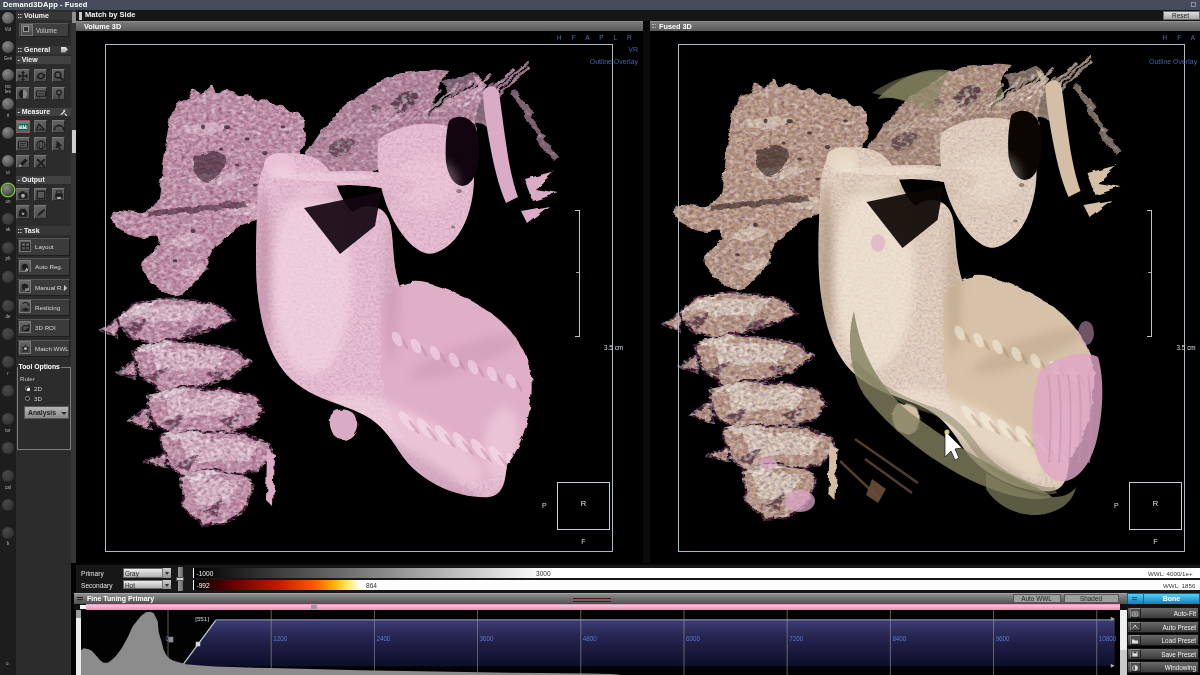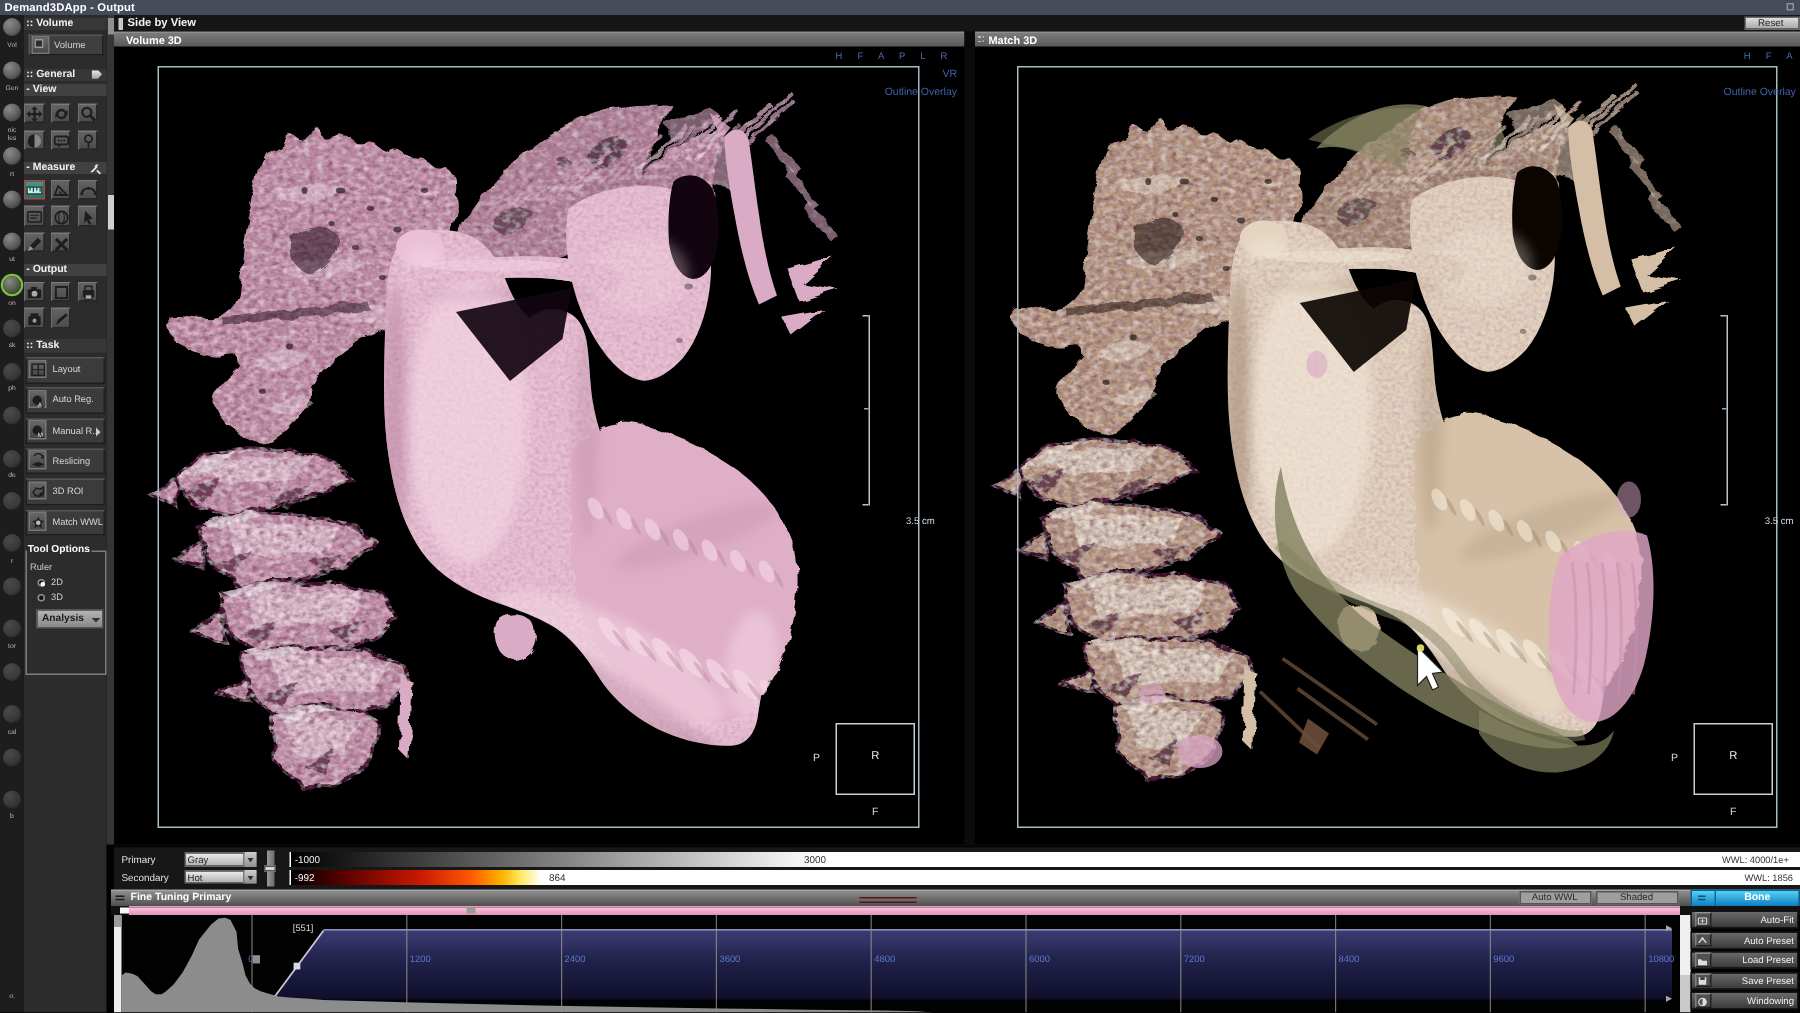--- a/index.html
+++ b/index.html
@@ -525,21 +525,21 @@
       <line x1="215" y1="428" x2="262" y2="462"></line>
       <line x1="190" y1="430" x2="230" y2="468"></line>
     </g>
     <path d="M222,448 l14,10 l-8,14 l-12,-8 Z" fill="#6a4e38" opacity="0.9"></path>
     <g transform="translate(295,400)">
       <path d="M0,0 L0,26 L6,20 L10,29 L14,27 L10,18 L17,17 Z" fill="#fff" stroke="#222" stroke-width="0.8"></path>
       <circle cx="2" cy="1" r="2.5" fill="#e6e670" opacity="0.9"></circle>
     </g>
   </svg>
 <div style="position:absolute;left:0;top:0;width:1200px;height:9.5px;background:#454b58;"></div>
-<div style="position:absolute;left:3px;top:0.5px;font-size:7.5px;font-weight:bold;color:#fff;letter-spacing:0.1px;">Demand3DApp - Output</div>
+<div style="position:absolute;left:3px;top:0.5px;font-size:7.5px;font-weight:bold;color:#fff;letter-spacing:0.1px;">Demand3DApp - Fused</div>
 <div style="position:absolute;left:1191px;top:2px;width:5px;height:5px;border:1px solid #8a93a2;"></div>
 <div style="position:absolute;left:0;top:9.5px;width:16px;height:665.5px;background:#1d1d1d;"></div>
 <div style="position:absolute;left:2px;top:12px;width:12px;height:12px;border-radius:50%;background:radial-gradient(circle at 35% 30%, #8a8a8a, #606060 60%, #222);"></div>
 <div style="position:absolute;left:2px;top:41px;width:12px;height:12px;border-radius:50%;background:radial-gradient(circle at 35% 30%, #8a8a8a, #5a5a5a 60%, #222);"></div>
 <div style="position:absolute;left:2px;top:69px;width:12px;height:12px;border-radius:50%;background:radial-gradient(circle at 35% 30%, #8a8a8a, #585858 60%, #222);"></div>
 <div style="position:absolute;left:2px;top:98px;width:12px;height:12px;border-radius:50%;background:radial-gradient(circle at 35% 30%, #8a8a8a, #5c5c5c 60%, #222);"></div>
 <div style="position:absolute;left:2px;top:127px;width:12px;height:12px;border-radius:50%;background:radial-gradient(circle at 35% 30%, #8a8a8a, #565656 60%, #222);"></div>
 <div style="position:absolute;left:2px;top:155px;width:12px;height:12px;border-radius:50%;background:radial-gradient(circle at 35% 30%, #8a8a8a, #585858 60%, #222);"></div>
 <div style="position:absolute;left:2px;top:184px;width:12px;height:12px;border-radius:50%;background:radial-gradient(circle at 35% 30%, #8a8a8a, #4e5a42 60%, #222);box-shadow:0 0 0 1.5px #7dc142;"></div>
 <div style="position:absolute;left:2px;top:213px;width:12px;height:12px;border-radius:50%;background:radial-gradient(circle at 35% 30%, #4a4a4a, #3a3a3a 60%, #1a1a1a);"></div>
@@ -740,29 +740,29 @@
     <div style="position:absolute;left:1.2px;top:1.2px;width:2.6px;height:2.6px;border-radius:50%;background:#fff"></div>
   </div>
 <div style="position:absolute;left:34px;top:385.2px;font-size:6.2px;color:#d0d0d0;">2D</div>
 <div style="position:absolute;left:25px;top:395.5px;width:5px;height:5px;border-radius:50%;background:#111;border:1px solid #909090;"></div>
 <div style="position:absolute;left:34px;top:394.7px;font-size:6.2px;color:#d0d0d0;">3D</div>
 <div style="position:absolute;left:23.5px;top:406px;width:45px;height:12.5px;background:linear-gradient(#b5b5b5,#8a8a8a);border:1px solid #555;"></div>
 <div style="position:absolute;left:28px;top:408.5px;font-size:6.8px;font-weight:bold;color:#1c1c1c;">Analysis</div>
 <div style="position:absolute;left:61px;top:412px;width:0;height:0;border-top:3.5px solid #333;border-left:3px solid transparent;border-right:3px solid transparent;"></div>
 <div style="position:absolute;left:76px;top:9.5px;width:1124px;height:11.7px;background:#161616;"></div>
 <div style="position:absolute;left:79px;top:12px;width:2.5px;height:7.5px;background:#c9c9c9;"></div>
-<div style="position:absolute;left:85px;top:11.3px;font-size:7.5px;font-weight:bold;color:#f4f4f4;">Side by View</div>
+<div style="position:absolute;left:85px;top:11.3px;font-size:7.5px;font-weight:bold;color:#f4f4f4;">Match by Side</div>
 <div style="position:absolute;left:1163px;top:11px;width:37px;height:9px;background:linear-gradient(#dedede,#a9a9a9);border:1px solid #686868;"></div>
 <div style="position:absolute;left:1172px;top:12.2px;font-size:6.5px;color:#222;">Reset</div>
 <div style="position:absolute;left:76px;top:21.2px;width:567px;height:10px;background:linear-gradient(#7b7b7b,#595959);border-top:1px solid #8f8f8f;"></div>
 <div style="position:absolute;left:84px;top:22.8px;font-size:7.3px;font-weight:bold;color:#fff;">Volume 3D</div>
 <div style="position:absolute;left:643px;top:21.2px;width:6.5px;height:10px;background:#0a0a0a;"></div>
 <div style="position:absolute;left:649.5px;top:21.2px;width:550.5px;height:10px;background:linear-gradient(#7b7b7b,#595959);border-top:1px solid #8f8f8f;"></div>
 <div style="position:absolute;left:651.5px;top:23.5px;width:4px;height:4px;border-top:1.5px dotted #bbb;border-bottom:1.5px dotted #bbb;"></div>
-<div style="position:absolute;left:659px;top:22.8px;font-size:7.3px;font-weight:bold;color:#fff;">Match 3D</div>
+<div style="position:absolute;left:659px;top:22.8px;font-size:7.3px;font-weight:bold;color:#fff;">Fused 3D</div>
 <div style="position:absolute;left:643px;top:31.2px;width:6.5px;height:531.8px;background:#0b0b0b;"></div>
 <div style="position:absolute;left:104.5px;top:43.5px;width:508.5px;height:508px;border:1px solid #a9bcc6;"></div>
 <div style="position:absolute;left:557px;top:33.5px;font-size:6.3px;letter-spacing:4.2px;color:#4d6fad;white-space:nowrap;">H F A P L R</div>
 <div style="position:absolute;left:557px;top:45.5px;width:81px;font-size:7px;color:#3f63a8;text-align:right;">VR</div>
 <div style="position:absolute;left:477px;top:58px;width:161px;font-size:7px;color:#3f63a8;text-align:right;">Outline Overlay</div>
 <div style="position:absolute;left:578.7px;top:210px;width:1px;height:127px;background:#b9c5cd;"></div>
 <div style="position:absolute;left:574.7px;top:210px;width:4px;height:1px;background:#b9c5cd;"></div>
 <div style="position:absolute;left:574.7px;top:336px;width:4px;height:1px;background:#b9c5cd;"></div>
 <div style="position:absolute;left:576.2px;top:272px;width:3px;height:1px;background:#9aa8b0;"></div>
 <div style="position:absolute;left:604px;top:344px;font-size:6.4px;color:#d9dee3;white-space:nowrap;">3.5 cm</div>

